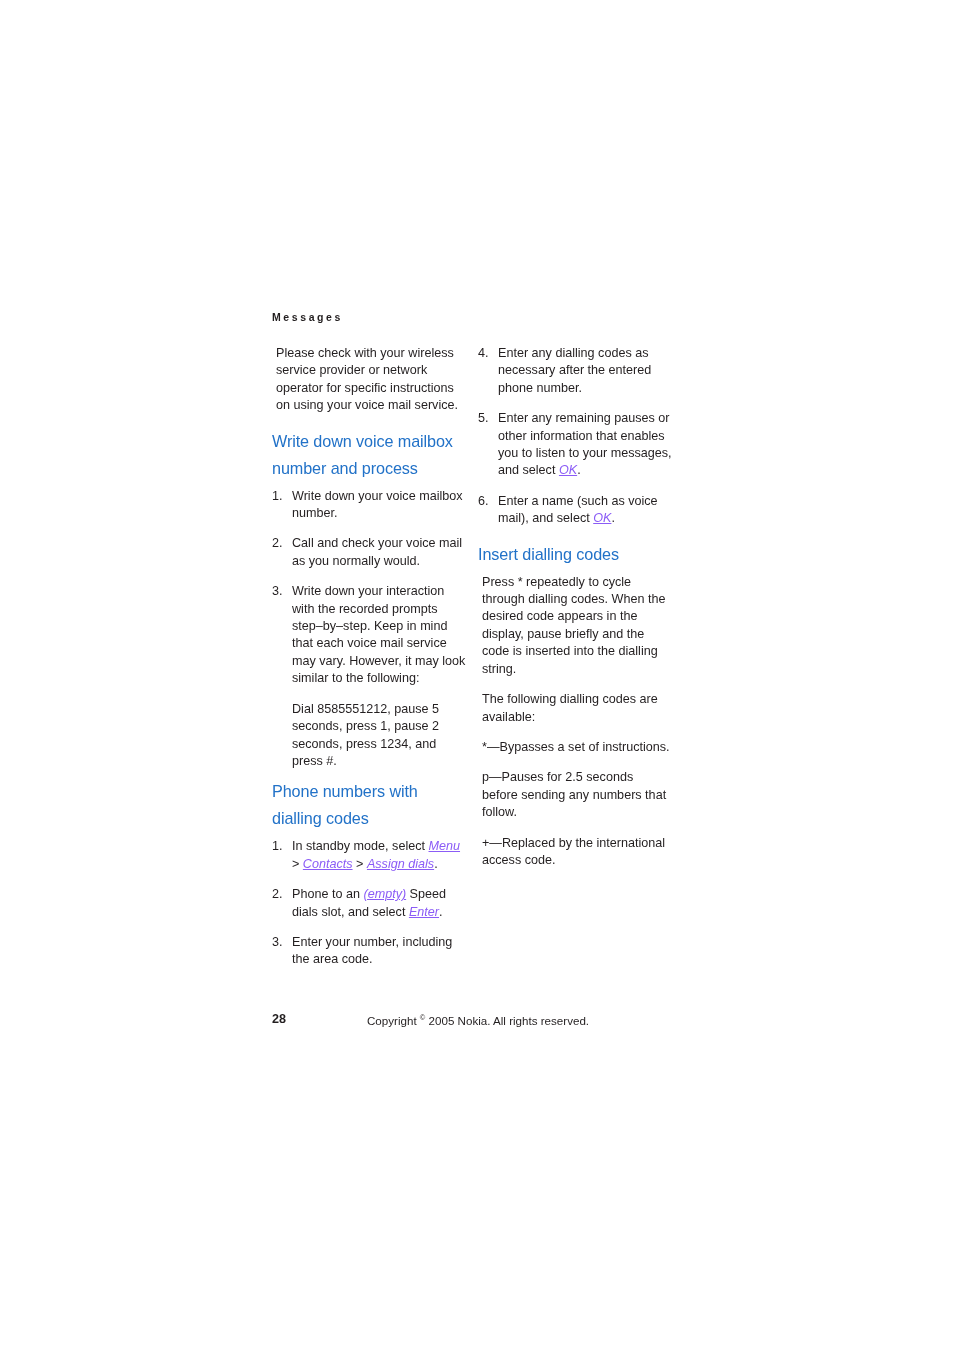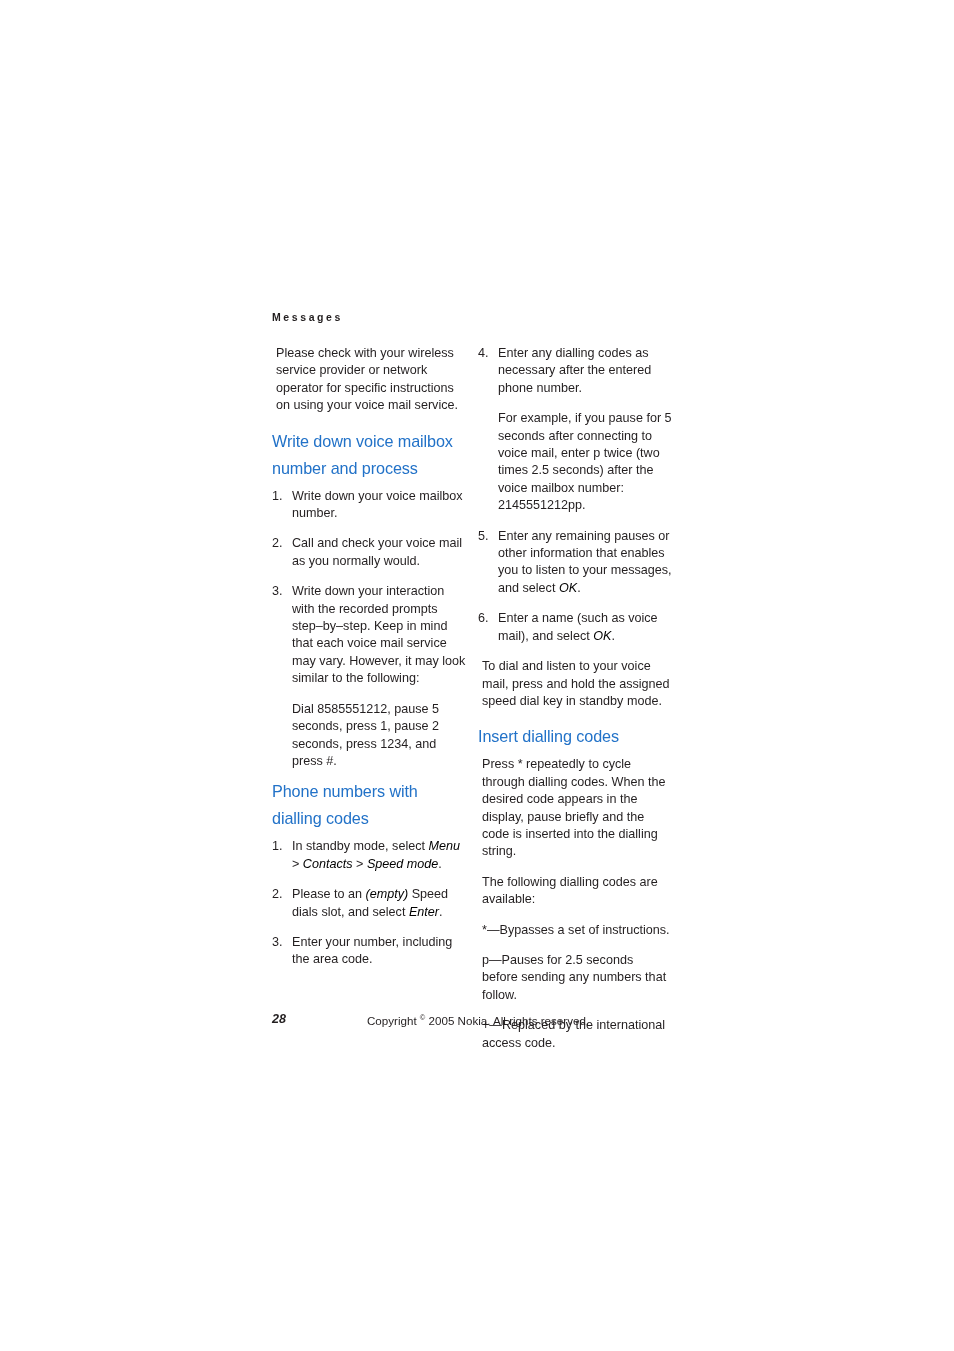--- a/index.html
+++ b/index.html
@@ -96,42 +96,42 @@
     line-height: 17.4px;
     color: #231f20;
   }
   ol.numlist > li .li-sub {
     display: block;
     margin-top: 13px;
   }
 
   .ui-ref {
     font-style: italic;
-    color: #000000;
+    color: #8b5cf6;
+    text-decoration: underline;
   }
   .plain-sep { color: #231f20; font-style: normal; }
 
   .blocksep { height: 13px; }
 
   
   .footer {
     position: absolute;
     left: 0;
     top: 1012px;
     width: 954px;
     height: 22px;
   }
   .page-number {
     position: absolute;
     left: 272px;
     top: 0;
     font-size: 12.6px;
     font-weight: bold;
     color: #231f20;
-    font-style: italic;
   }
   .copyright {
     position: absolute;
     left: 367px;
     top: 1px;
     font-size: 11.6px;
     color: #231f20;
     white-space: nowrap;
   }
   .copyright sup {
@@ -168,51 +168,49 @@
           <span>Write down your interaction with the recorded prompts step–by–step. Keep in mind that each voice mail service may vary. However, it may look similar to the following:</span>
           <span class="li-sub">Dial 8585551212, pause 5 seconds, press 1, pause 2 seconds, press 1234, and press #.</span>
         </li>
       </ol>
 
       <h2 class="section-head">Phone numbers with dialling codes</h2>
 
 
       <ol class="numlist">
         <li>
-          <span class="marker">1.</span><span>In standby mode, select </span><span class="ui-ref">Menu</span><span class="plain-sep"> &gt; </span><span class="ui-ref">Contacts</span><span class="plain-sep"> &gt; </span><span class="ui-ref">Speed mode</span><span>.</span>
-        </li>
-        <li>
-          <span class="marker">2.</span><span>Please to an </span><span class="ui-ref">(empty)</span><span class="plain-sep"> Speed dials slot, and select </span><span class="ui-ref">Enter</span><span>.</span>
+          <span class="marker">1.</span><span>In standby mode, select </span><span class="ui-ref">Menu</span><span class="plain-sep"> &gt; </span><span class="ui-ref">Contacts</span><span class="plain-sep"> &gt; </span><span class="ui-ref">Assign dials</span><span>.</span>
+        </li>
+        <li>
+          <span class="marker">2.</span><span>Phone to an </span><span class="ui-ref">(empty)</span><span class="plain-sep"> Speed dials slot, and select </span><span class="ui-ref">Enter</span><span>.</span>
         </li>
         <li>
           <span class="marker">3.</span><span>Enter your number, including the area code.</span>
         </li>
       </ol>
 
     </div>
 
     <div class="col col-right">
 
       <ol class="numlist">
         <li>
           <span class="marker">4.</span>
           <span>Enter any dialling codes as necessary after the entered phone number.</span>
-          <span class="li-sub">For example, if you pause for 5 seconds after connecting to voice mail, enter p twice (two times 2.5 seconds) after the voice mailbox number: 2145551212pp.</span>
         </li>
         <li>
           <span class="marker">5.</span><span>Enter any remaining pauses or other information that enables you to listen to your messages, and select </span><span class="ui-ref">OK</span><span>.</span>
         </li>
         <li>
           <span class="marker">6.</span><span>Enter a name (such as voice mail), and select </span><span class="ui-ref">OK</span><span>.</span>
         </li>
       </ol>
 
       <div class="blocksep"></div>
 
-      <p class="para">To dial and listen to your voice mail, press and hold the assigned speed dial key in standby mode.</p>
 
       <h2 class="section-head tight-top">Insert dialling codes</h2>
 
       <p class="para">Press * repeatedly to cycle through dialling codes. When the desired code appears in the display, pause briefly and the code is inserted into the dialling string.</p>
 
       <p class="para">The following dialling codes are available:</p>
 
       <p class="para">*—Bypasses a set of instructions.</p>
       <p class="para">p—Pauses for 2.5 seconds before sending any numbers that follow.</p>
       <p class="para">+—Replaced by the international access code.</p>

